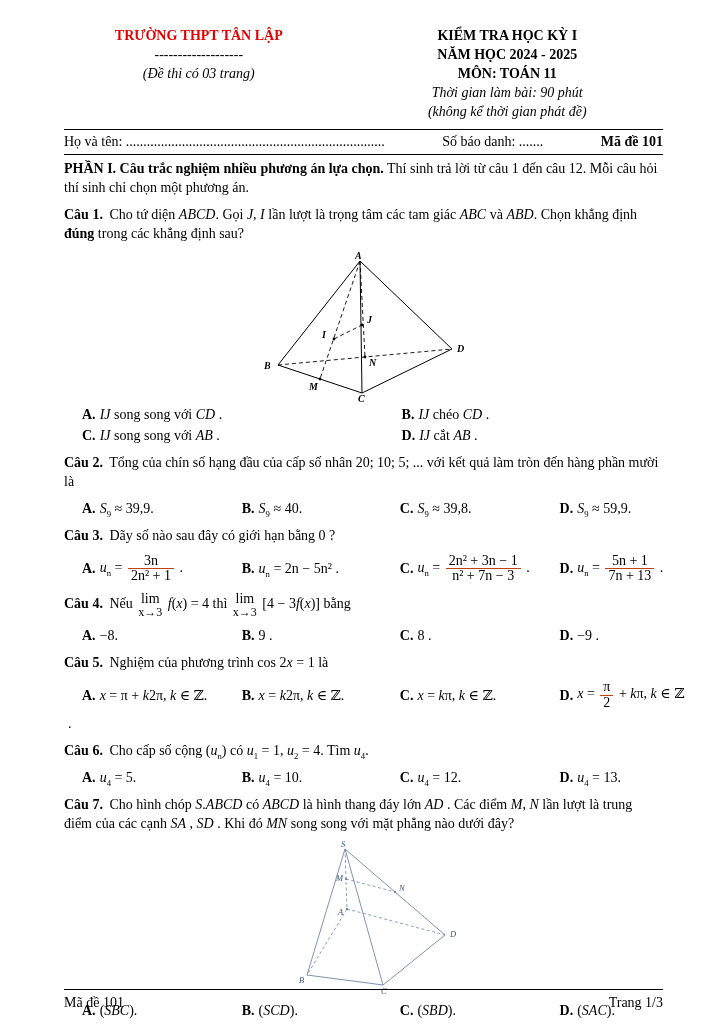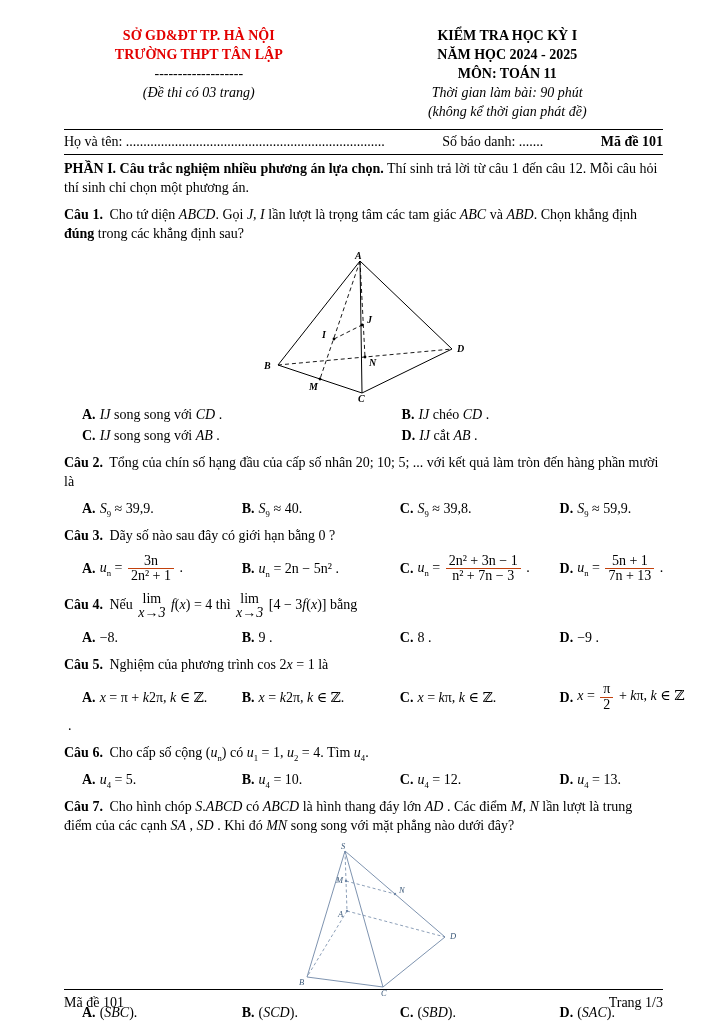--- a/index.html
+++ b/index.html
@@ -24,36 +24,35 @@
   .cols4{grid-template-columns:27.5% 27.2% 27.5% 17.8%}
   .cols2{grid-template-columns:55% 45%}
   .opt{display:flex;align-items:center;white-space:nowrap}
   .opt-label{font-weight:bold;margin-right:4px}
   sub{font-size:0.62em;line-height:0}
   .frac{display:inline-flex;flex-direction:column;text-align:center;vertical-align:middle;margin:0 2px;line-height:1.05}
   .frac .num{display:block;border-bottom:1px solid #c2410c;padding:0 3px}
   .frac .den{display:block;padding:0 3px}
   .lim{display:inline-flex;flex-direction:column;text-align:center;vertical-align:middle;margin:0 2px;line-height:1}
   .lim-t{display:block}
-  .lim-u{display:block;font-size:14px;font-style:italic}
+  .lim-u{display:block;font-size:12px;}
   .fig{display:flex;justify-content:center;margin:2px 0}
   .fig1-label{font-size:10px;font-style:italic;font-weight:bold;fill:#000}
   .fig2-label{font-size:8.5px;font-style:italic;fill:#3d5a7a}
   .dotline{padding-left:4px;margin:0 0 2px 0}
   .footer{position:absolute;left:64px;right:62px;bottom:12px;border-top:1.4px solid #000;
           display:flex;justify-content:space-between;padding-top:3px}
 </style>
 </head>
 <body>
 
 <div class="page">
 
   <div class="header">
     <div class="h-left">
-      <div class="red">SỞ GD&amp;ĐT TP. HÀ NỘI</div>
       <div class="red">TRƯỜNG THPT TÂN LẬP</div>
       <div>-------------------</div>
       <div class="it">(Đề thi có 03 trang)</div>
     </div>
     <div class="h-right">
       <div class="bd">KIỂM TRA HỌC KỲ I</div>
       <div class="bd">NĂM HỌC 2024 - 2025</div>
       <div class="bd">MÔN: TOÁN 11</div>
       <div class="it">Thời gian làm bài: 90 phút</div>
       <div class="it">(không kể thời gian phát đề)</div>

